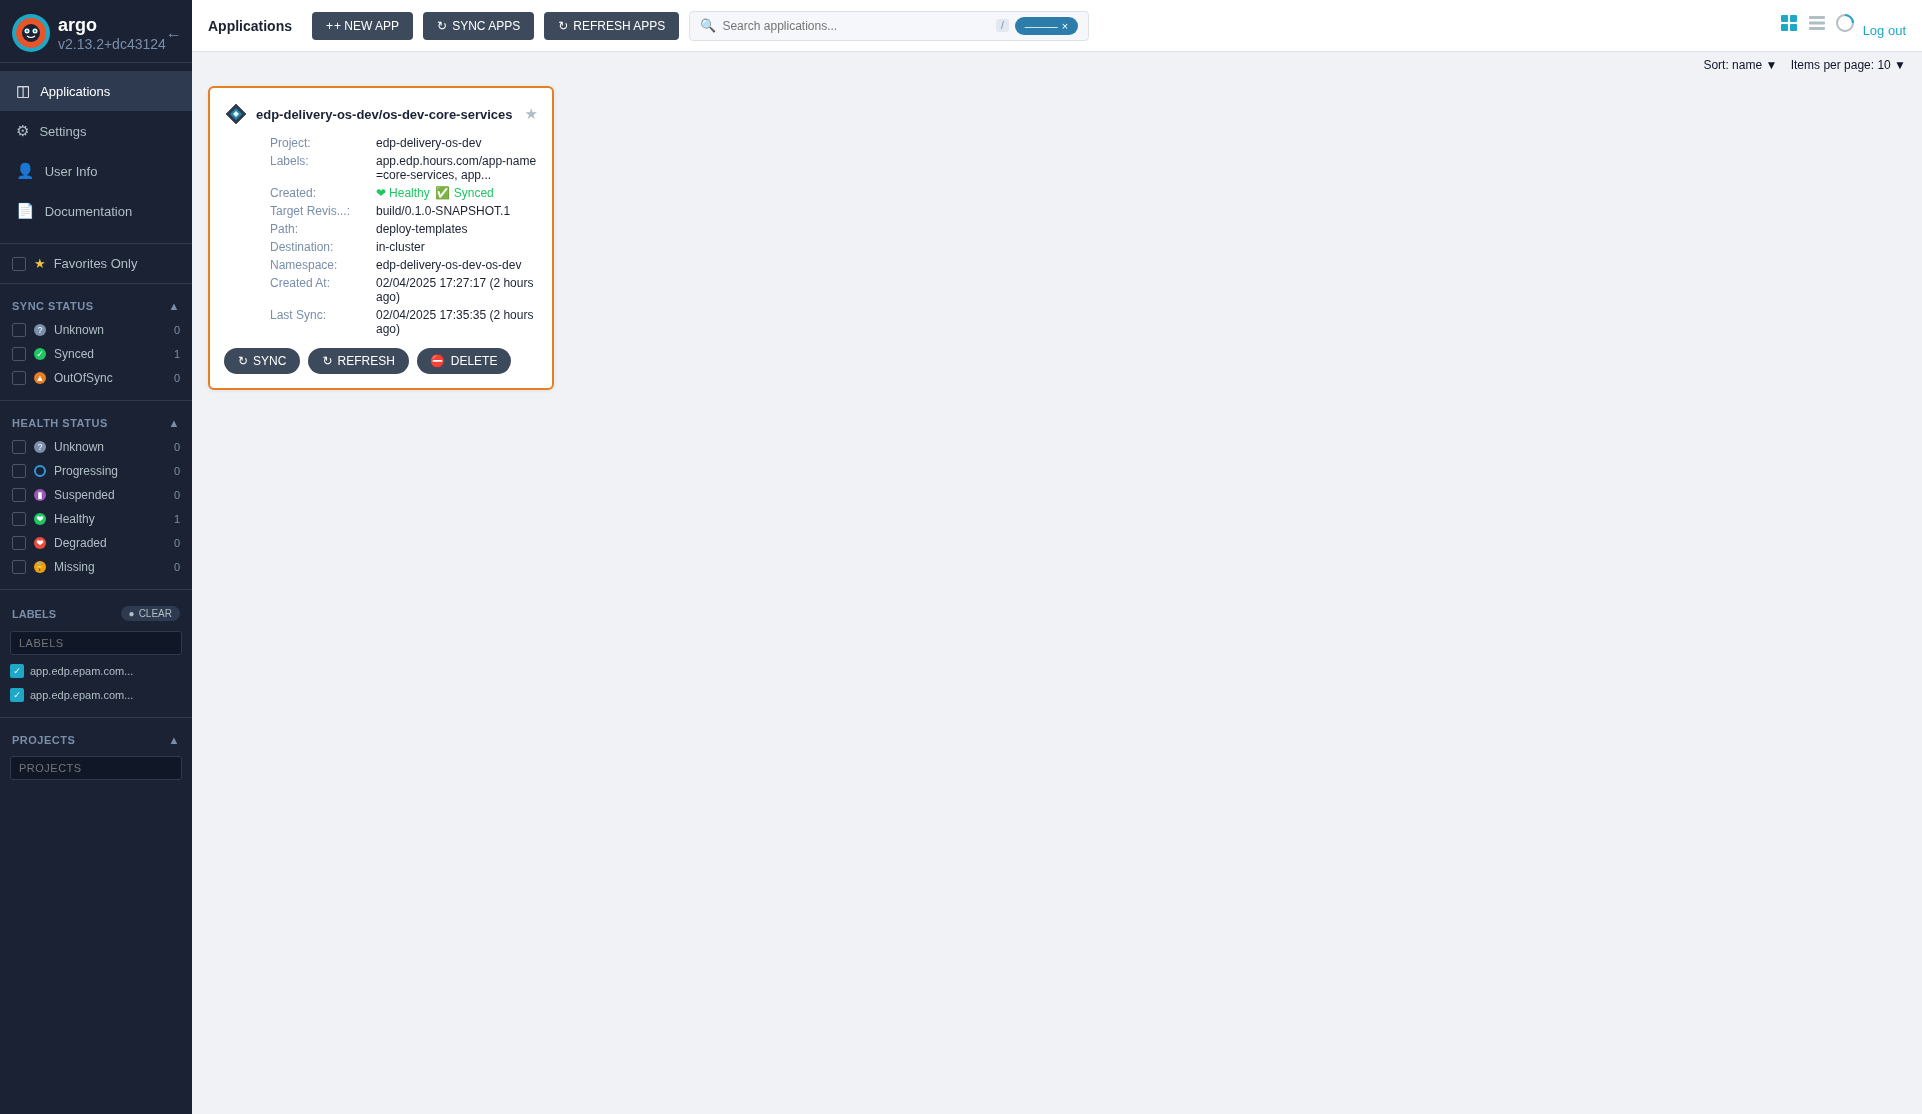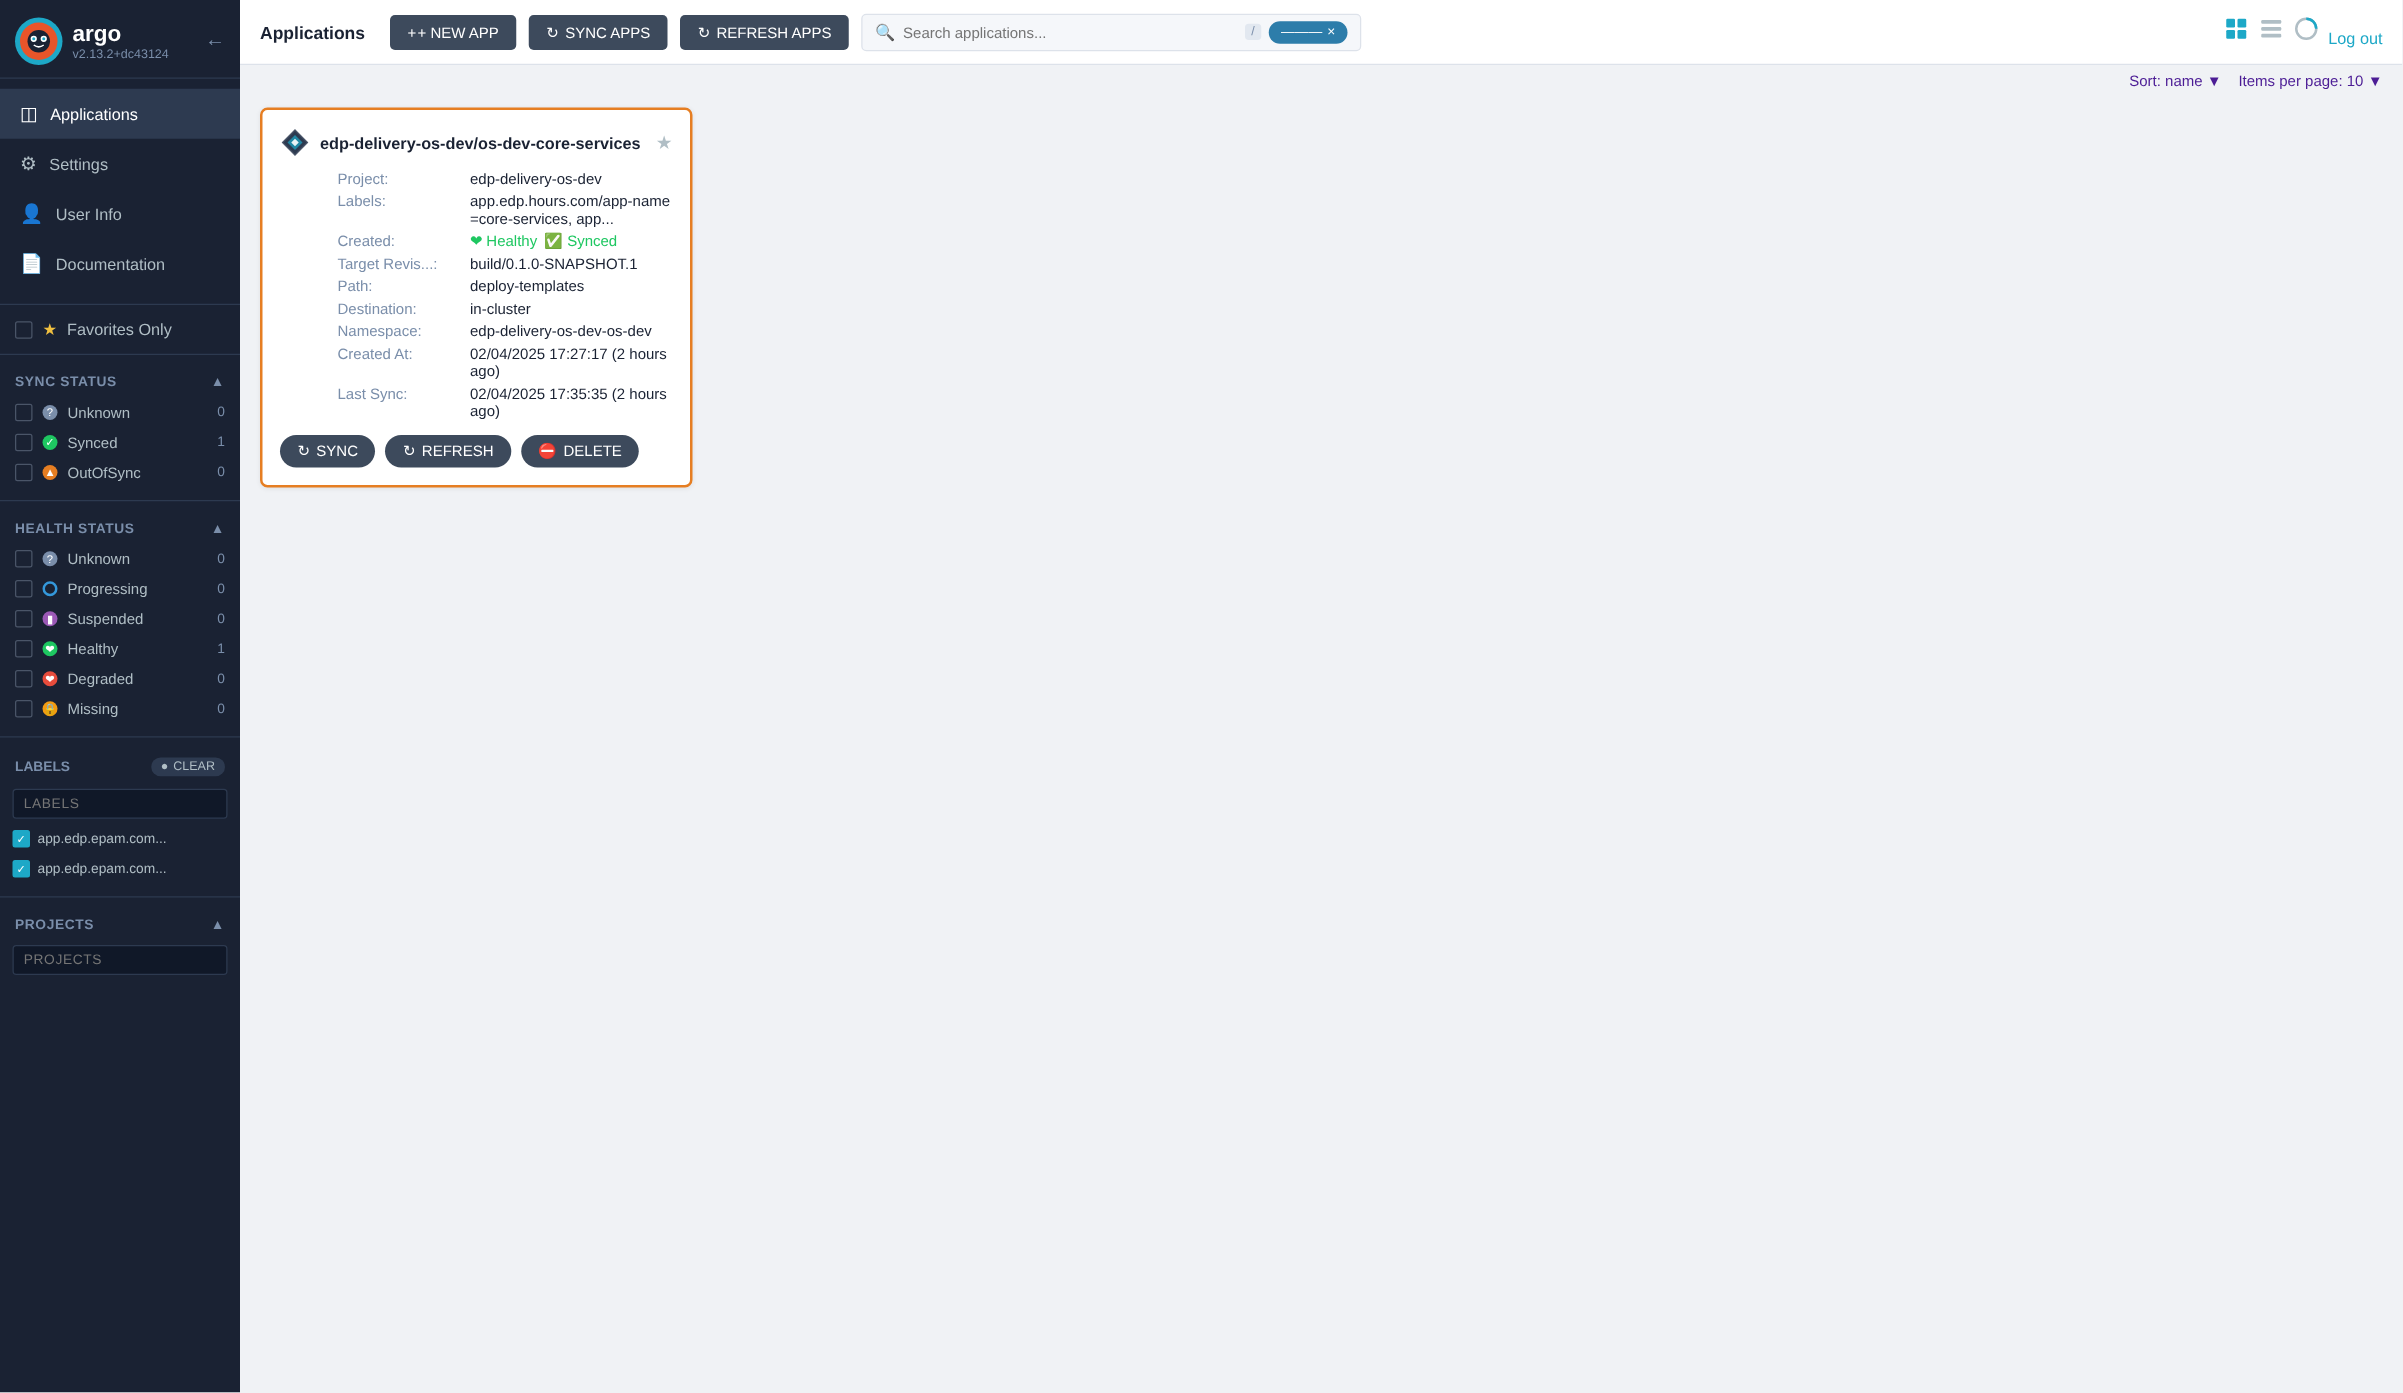--- a/index.html
+++ b/index.html
@@ -38,21 +38,21 @@
       overflow: hidden;
     }
     .logo-avatar-inner {
       width: 30px; height: 30px;
       background: #e8552a;
       border-radius: 50%;
       display: flex; align-items: center; justify-content: center;
       color: white; font-weight: bold; font-size: 14px;
     }
     .logo-text { font-size: 18px; font-weight: bold; color: white; }
-    .logo-version { font-size: 10px; color: #7a8eaa; }
+    .logo-version { font-size: 14px; color: #7a8eaa; }
     .back-arrow { color: #7a8eaa; cursor: pointer; font-size: 16px; }
 
     .nav-item {
       display: flex; align-items: center; gap: 10px;
       padding: 11px 16px;
       cursor: pointer;
       color: #b0bec5;
       font-size: 13px;
     }
     .nav-item.active { background: #2d3a50; color: white; }
@@ -198,21 +198,21 @@
     .view-icon.active { color: #1da8c7; }
     .view-icon.inactive { color: #b0bec5; }
     .logout-btn {
       background: none; border: none; color: #1da8c7; font-size: 13px;
       cursor: pointer; font-weight: 500;
     }
 
     
     .sort-bar {
       display: flex; justify-content: flex-end; align-items: center;
-      padding: 6px 16px; font-size: 12px; color: #4c1d95;
+      padding: 6px 16px; font-size: 12px; color: #0f172a;
     }
 
     
     .app-grid {
       flex: 1; overflow-y: auto; padding: 8px 16px 16px 16px;
       display: flex; flex-wrap: wrap; align-content: flex-start; gap: 12px;
     }
 
     
     .app-card {

